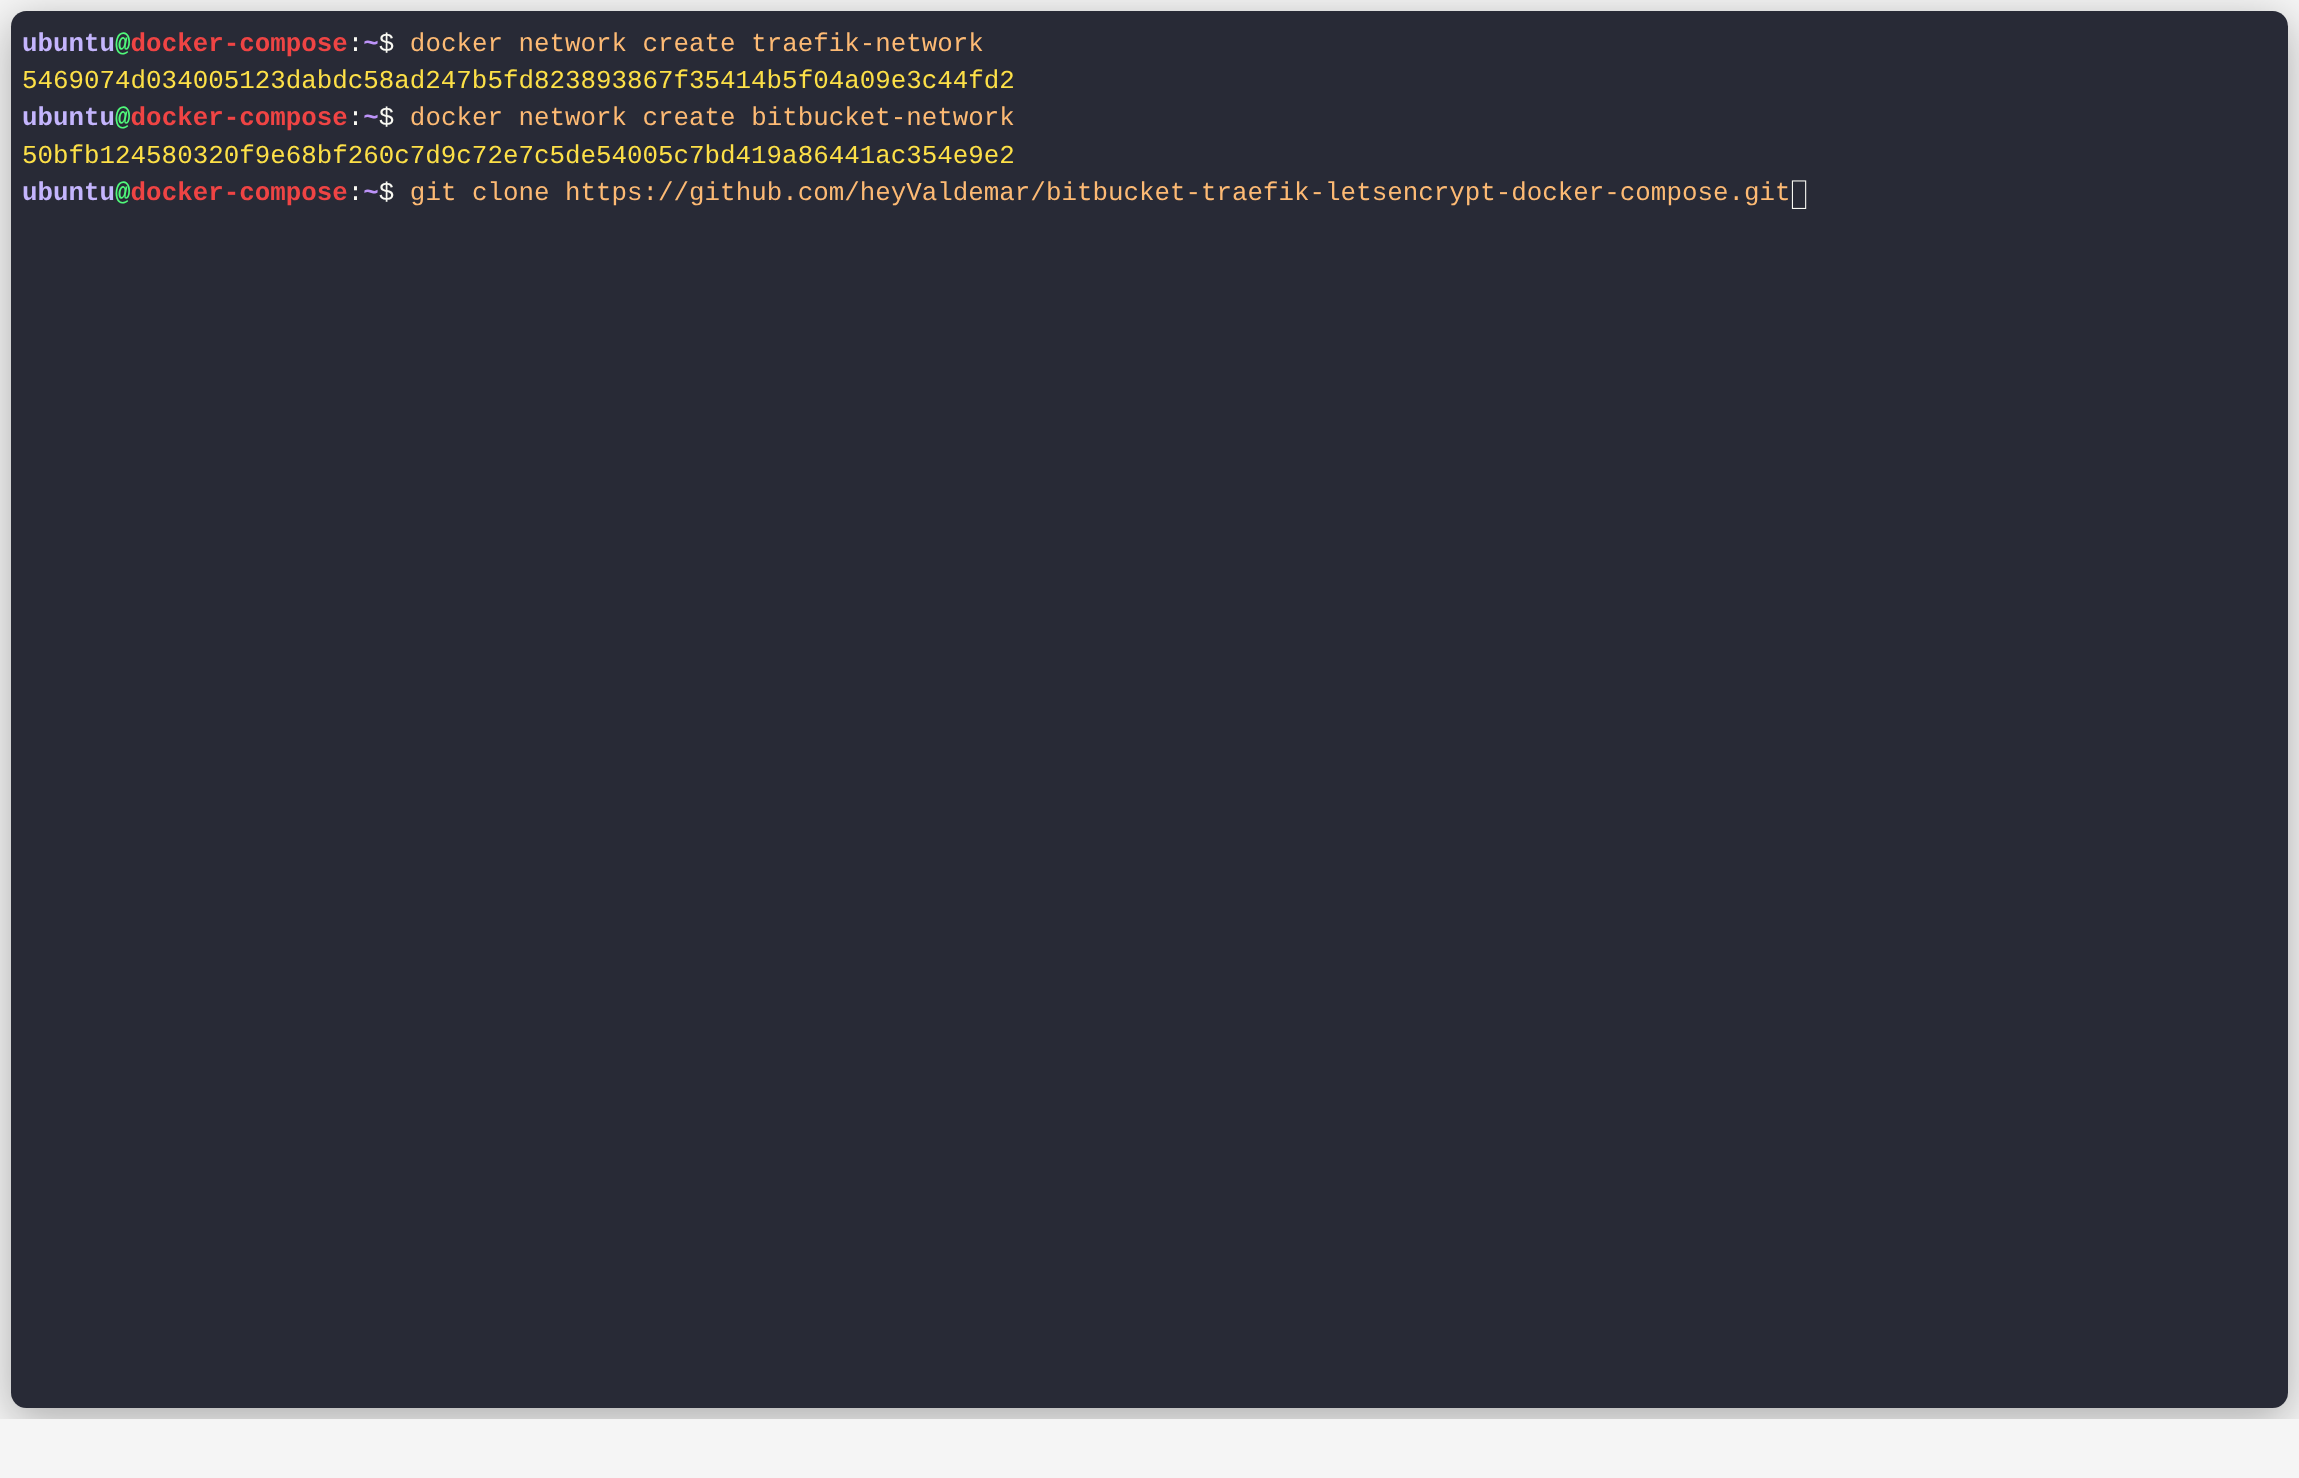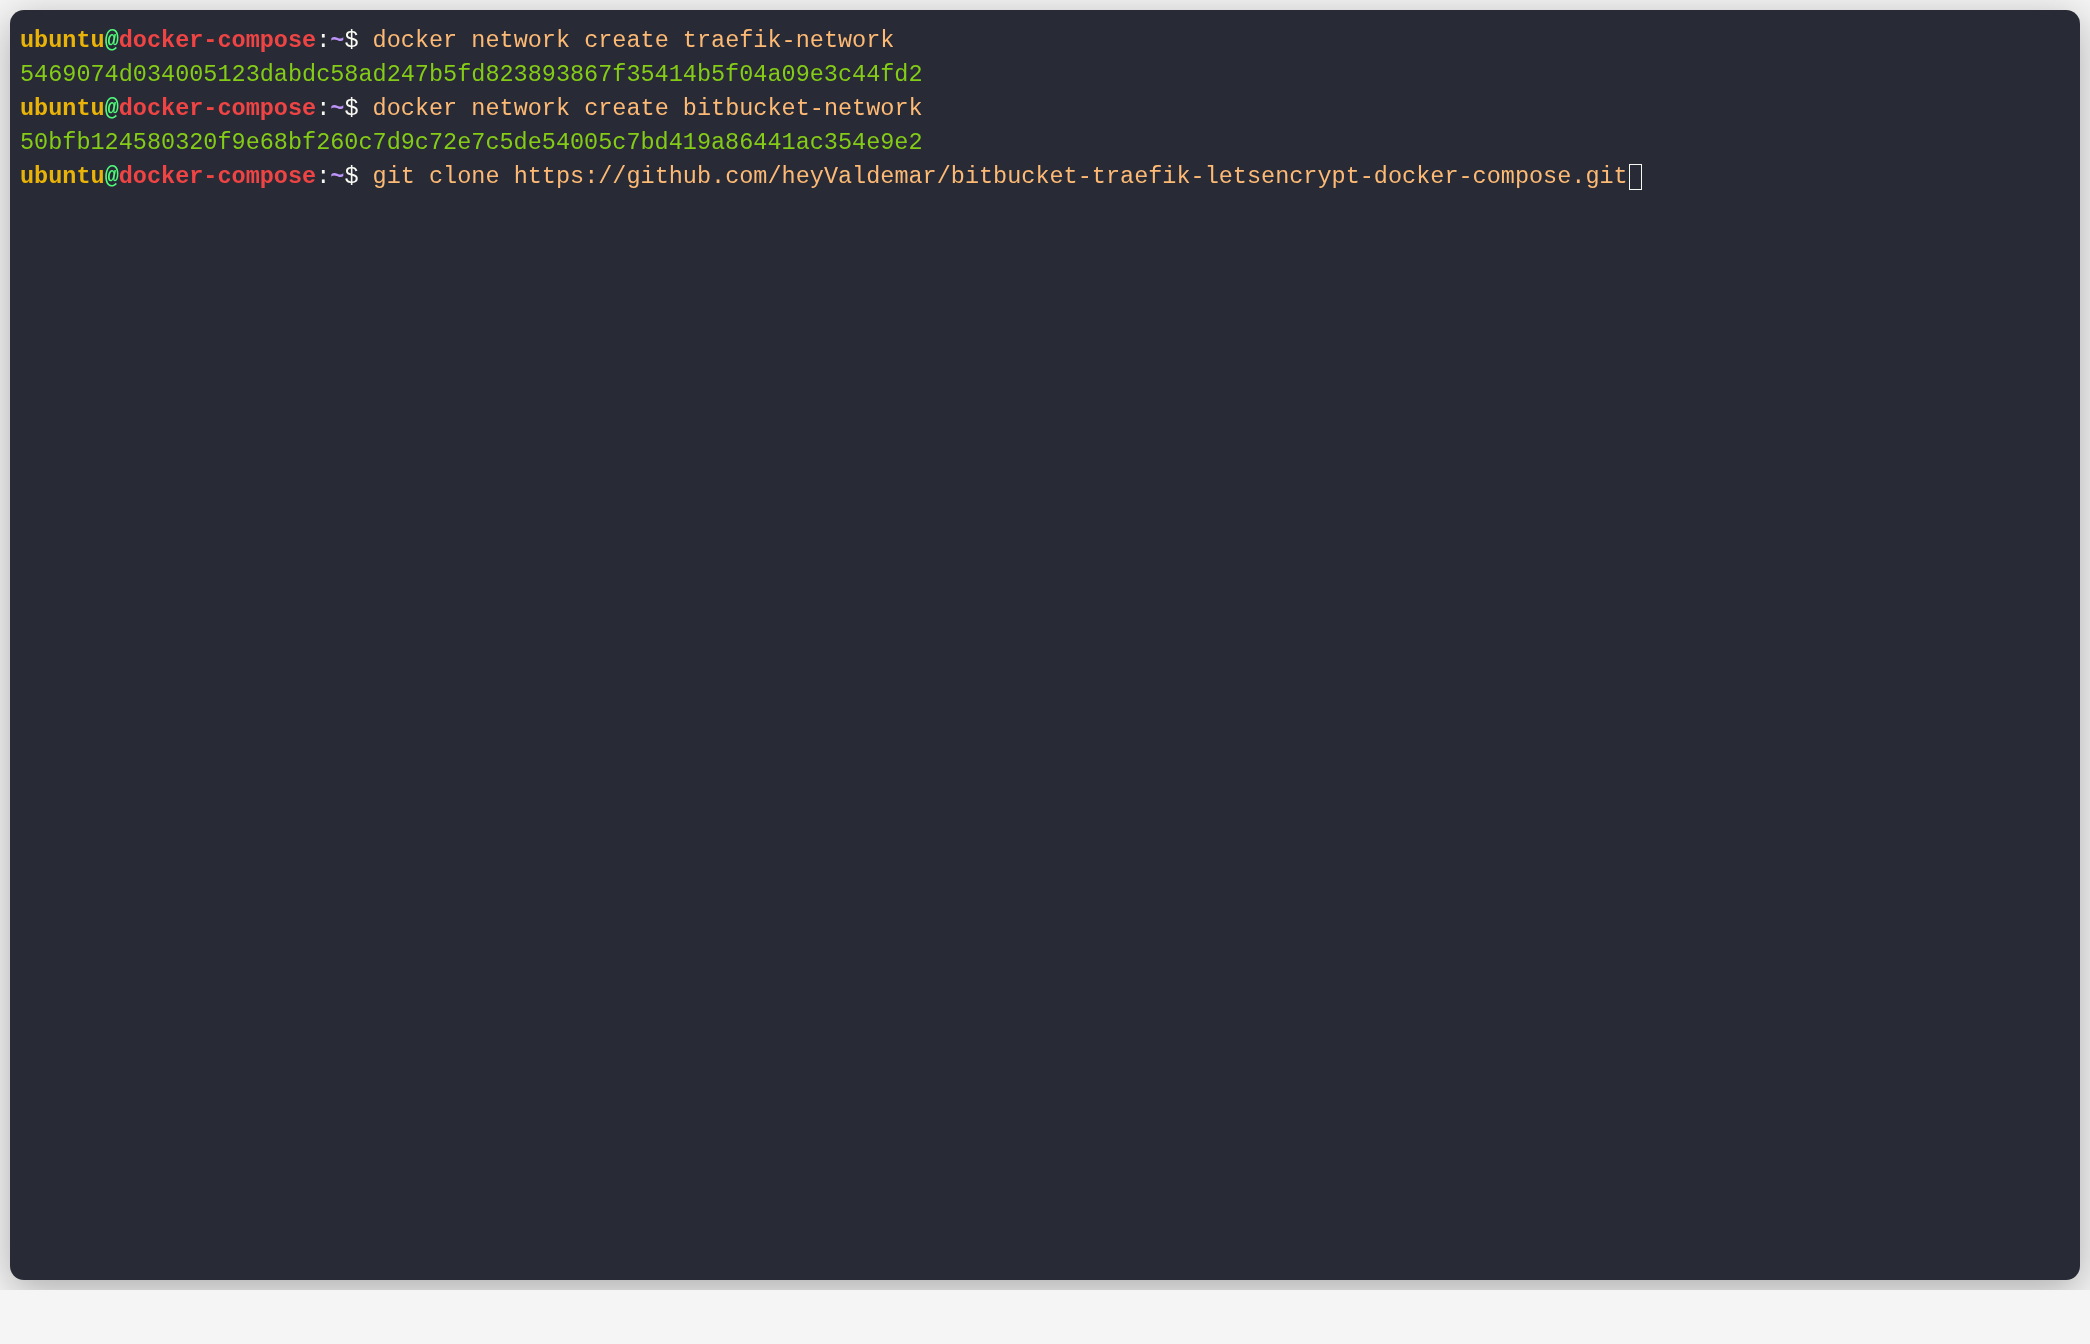--- a/index.html
+++ b/index.html
@@ -66,21 +66,21 @@
       color: #f8f8f2;
       white-space: pre;
       overflow-x: auto;
     }
 
     .line {
       display: block;
     }
 
     .prompt-user {
-      color: #eab308;
+      color: #c4b5fd;
       font-weight: bold;
     }
 
     .prompt-at {
       color: #50fa7b;
       font-weight: bold;
     }
 
     .prompt-host {
       color: #ef4444;
@@ -98,21 +98,21 @@
 
     .prompt-dollar {
       color: #f8f8f2;
     }
 
     .command {
       color: #fdba74;
     }
 
     .output {
-      color: #84cc16;
+      color: #fde047;
     }
 
     .cursor {
       display: inline-block;
       width: 13px;
       height: 26px;
       border: 1.5px solid #f8f8f2;
       vertical-align: text-bottom;
       margin-left: 1px;
     }

